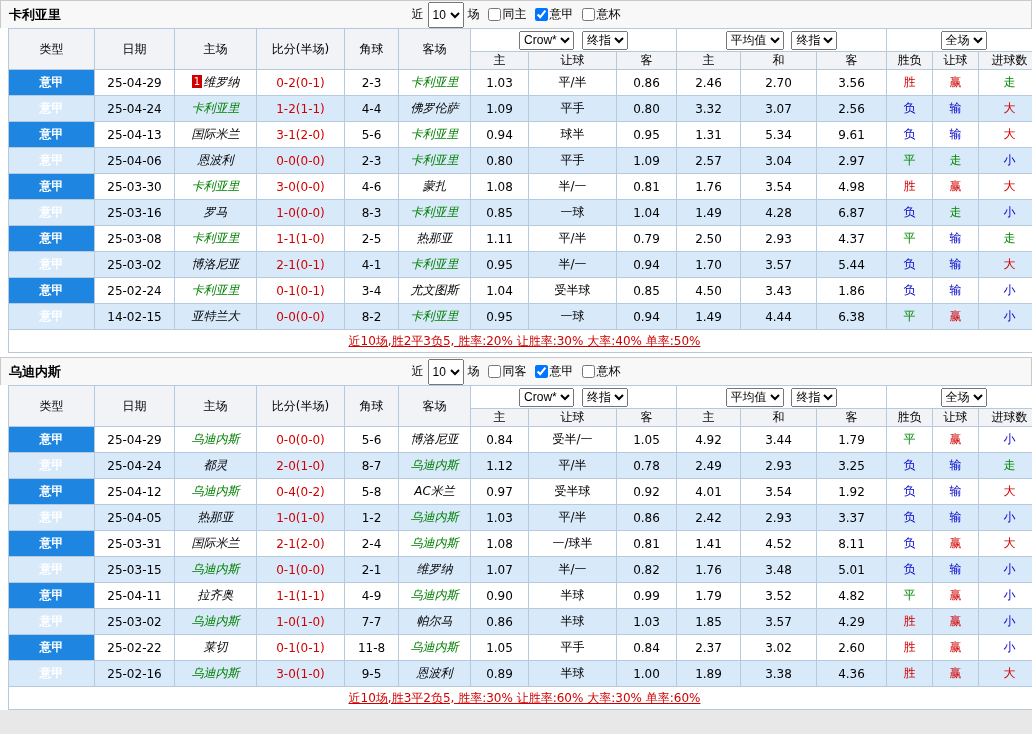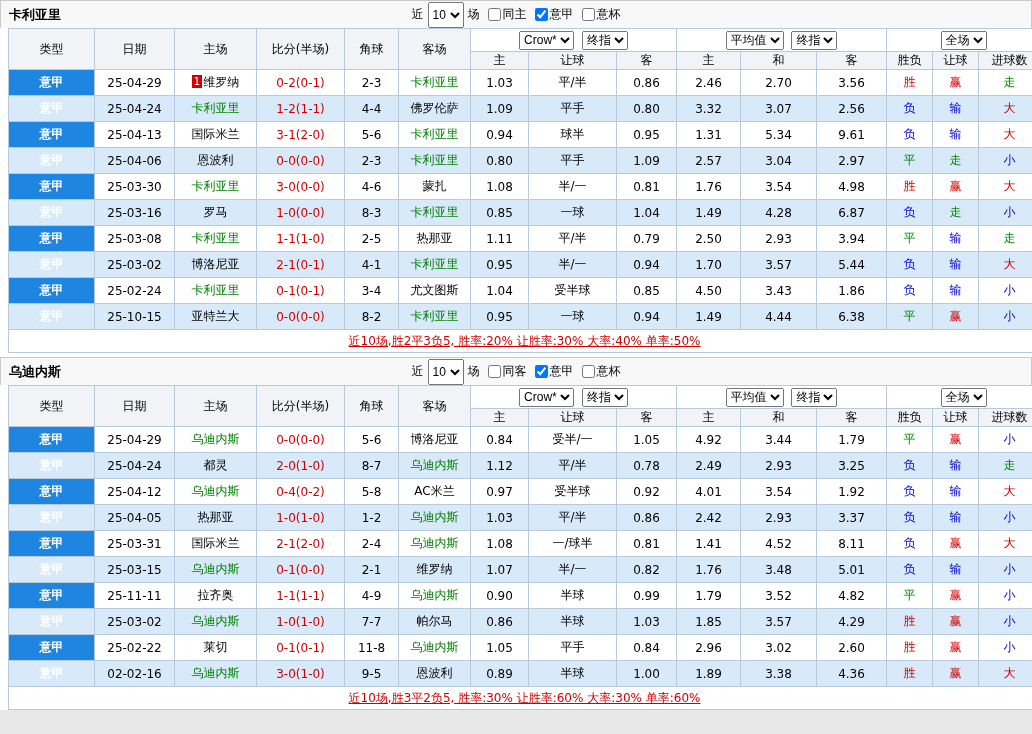--- a/index.html
+++ b/index.html
@@ -31,21 +31,21 @@
   table.grid { width:1032px; border-collapse:collapse; table-layout:fixed; font-size:12px; color:#000;margin-left:8px; }
   .grid th, .grid td { border:1px solid var(--border,#b6c9dd); text-align:center; padding:0;
                        white-space:nowrap; overflow:hidden; }
   .grid thead th { background:var(--header-bg,#f2f3f7); font-weight:normal; height:23px; }
   .grid thead tr.h2 th { height:17px; }
   .grid thead th.grp { background:#fff; }
   .grid thead select { font-size:12px; height:19px; margin:0 2px; }
   .grid tbody td { height:26px; background:#fff; }
   .grid tbody tr:nth-child(even) td { background:var(--row-alt,#d8e9fa); }
   .grid td.c-league { background:var(--league-bg,#1e86e0); color:#fff; font-weight:bold; }
-  .team { color:#000; text-decoration:none; cursor:pointer; }
+  .team { color:#000; text-decoration:none; cursor:pointer;font-style:italic; }
   .team.focus { color:var(--focus,#008000); }
   .score { color:var(--score,#d10000); }
   .rank-badge { display:inline-block; background:#d10000; color:#fff; font-size:10px;
                 line-height:13px; padding:0 2px; margin-right:1px; vertical-align:1px; }
   .grid tfoot td.summary { height:23px; color:var(--summary,#d10000); background:#fff; font-size:12px;text-decoration:underline; }
 </style>
 </head>
 <body>
 
 <div class="page" id="page">
@@ -229,21 +229,21 @@
     <td>25-03-08</td>
     <td><span class="team focus">卡利亚里</span></td>
     <td class="score">1-1(1-0)</td>
     <td>2-5</td>
     <td><span class="team">热那亚</span></td>
     <td>1.11</td>
     <td>平/半</td>
     <td>0.79</td>
     <td>2.50</td>
     <td>2.93</td>
-    <td>3.94</td>
+    <td>4.37</td>
     <td style="color: rgb(0, 136, 0);">平</td>
     <td style="color: rgb(0, 0, 204);">输</td>
     <td style="color: rgb(0, 136, 0);">走</td>
   </tr>
           <tr>
     <td class="c-league">意甲</td>
     <td>25-03-02</td>
     <td><span class="team">博洛尼亚</span></td>
     <td class="score">2-1(0-1)</td>
     <td>4-1</td>
@@ -270,21 +270,21 @@
     <td>0.85</td>
     <td>4.50</td>
     <td>3.43</td>
     <td>1.86</td>
     <td style="color: rgb(0, 0, 204);">负</td>
     <td style="color: rgb(0, 0, 204);">输</td>
     <td style="color: rgb(0, 0, 204);">小</td>
   </tr>
           <tr>
     <td class="c-league">意甲</td>
-    <td>25-10-15</td>
+    <td>14-02-15</td>
     <td><span class="team">亚特兰大</span></td>
     <td class="score">0-0(0-0)</td>
     <td>8-2</td>
     <td><span class="team focus">卡利亚里</span></td>
     <td>0.95</td>
     <td>一球</td>
     <td>0.94</td>
     <td>1.49</td>
     <td>4.44</td>
     <td>6.38</td>
@@ -470,21 +470,21 @@
     <td>0.82</td>
     <td>1.76</td>
     <td>3.48</td>
     <td>5.01</td>
     <td style="color: rgb(0, 0, 204);">负</td>
     <td style="color: rgb(0, 0, 204);">输</td>
     <td style="color: rgb(0, 0, 204);">小</td>
   </tr>
           <tr>
     <td class="c-league">意甲</td>
-    <td>25-11-11</td>
+    <td>25-04-11</td>
     <td><span class="team">拉齐奥</span></td>
     <td class="score">1-1(1-1)</td>
     <td>4-9</td>
     <td><span class="team focus">乌迪内斯</span></td>
     <td>0.90</td>
     <td>半球</td>
     <td>0.99</td>
     <td>1.79</td>
     <td>3.52</td>
     <td>4.82</td>
@@ -512,30 +512,30 @@
           <tr>
     <td class="c-league">意甲</td>
     <td>25-02-22</td>
     <td><span class="team">莱切</span></td>
     <td class="score">0-1(0-1)</td>
     <td>11-8</td>
     <td><span class="team focus">乌迪内斯</span></td>
     <td>1.05</td>
     <td>平手</td>
     <td>0.84</td>
-    <td>2.96</td>
+    <td>2.37</td>
     <td>3.02</td>
     <td>2.60</td>
     <td style="color: rgb(209, 0, 0);">胜</td>
     <td style="color: rgb(209, 0, 0);">赢</td>
     <td style="color: rgb(0, 0, 204);">小</td>
   </tr>
           <tr>
     <td class="c-league">意甲</td>
-    <td>02-02-16</td>
+    <td>25-02-16</td>
     <td><span class="team focus">乌迪内斯</span></td>
     <td class="score">3-0(1-0)</td>
     <td>9-5</td>
     <td><span class="team">恩波利</span></td>
     <td>0.89</td>
     <td>半球</td>
     <td>1.00</td>
     <td>1.89</td>
     <td>3.38</td>
     <td>4.36</td>

